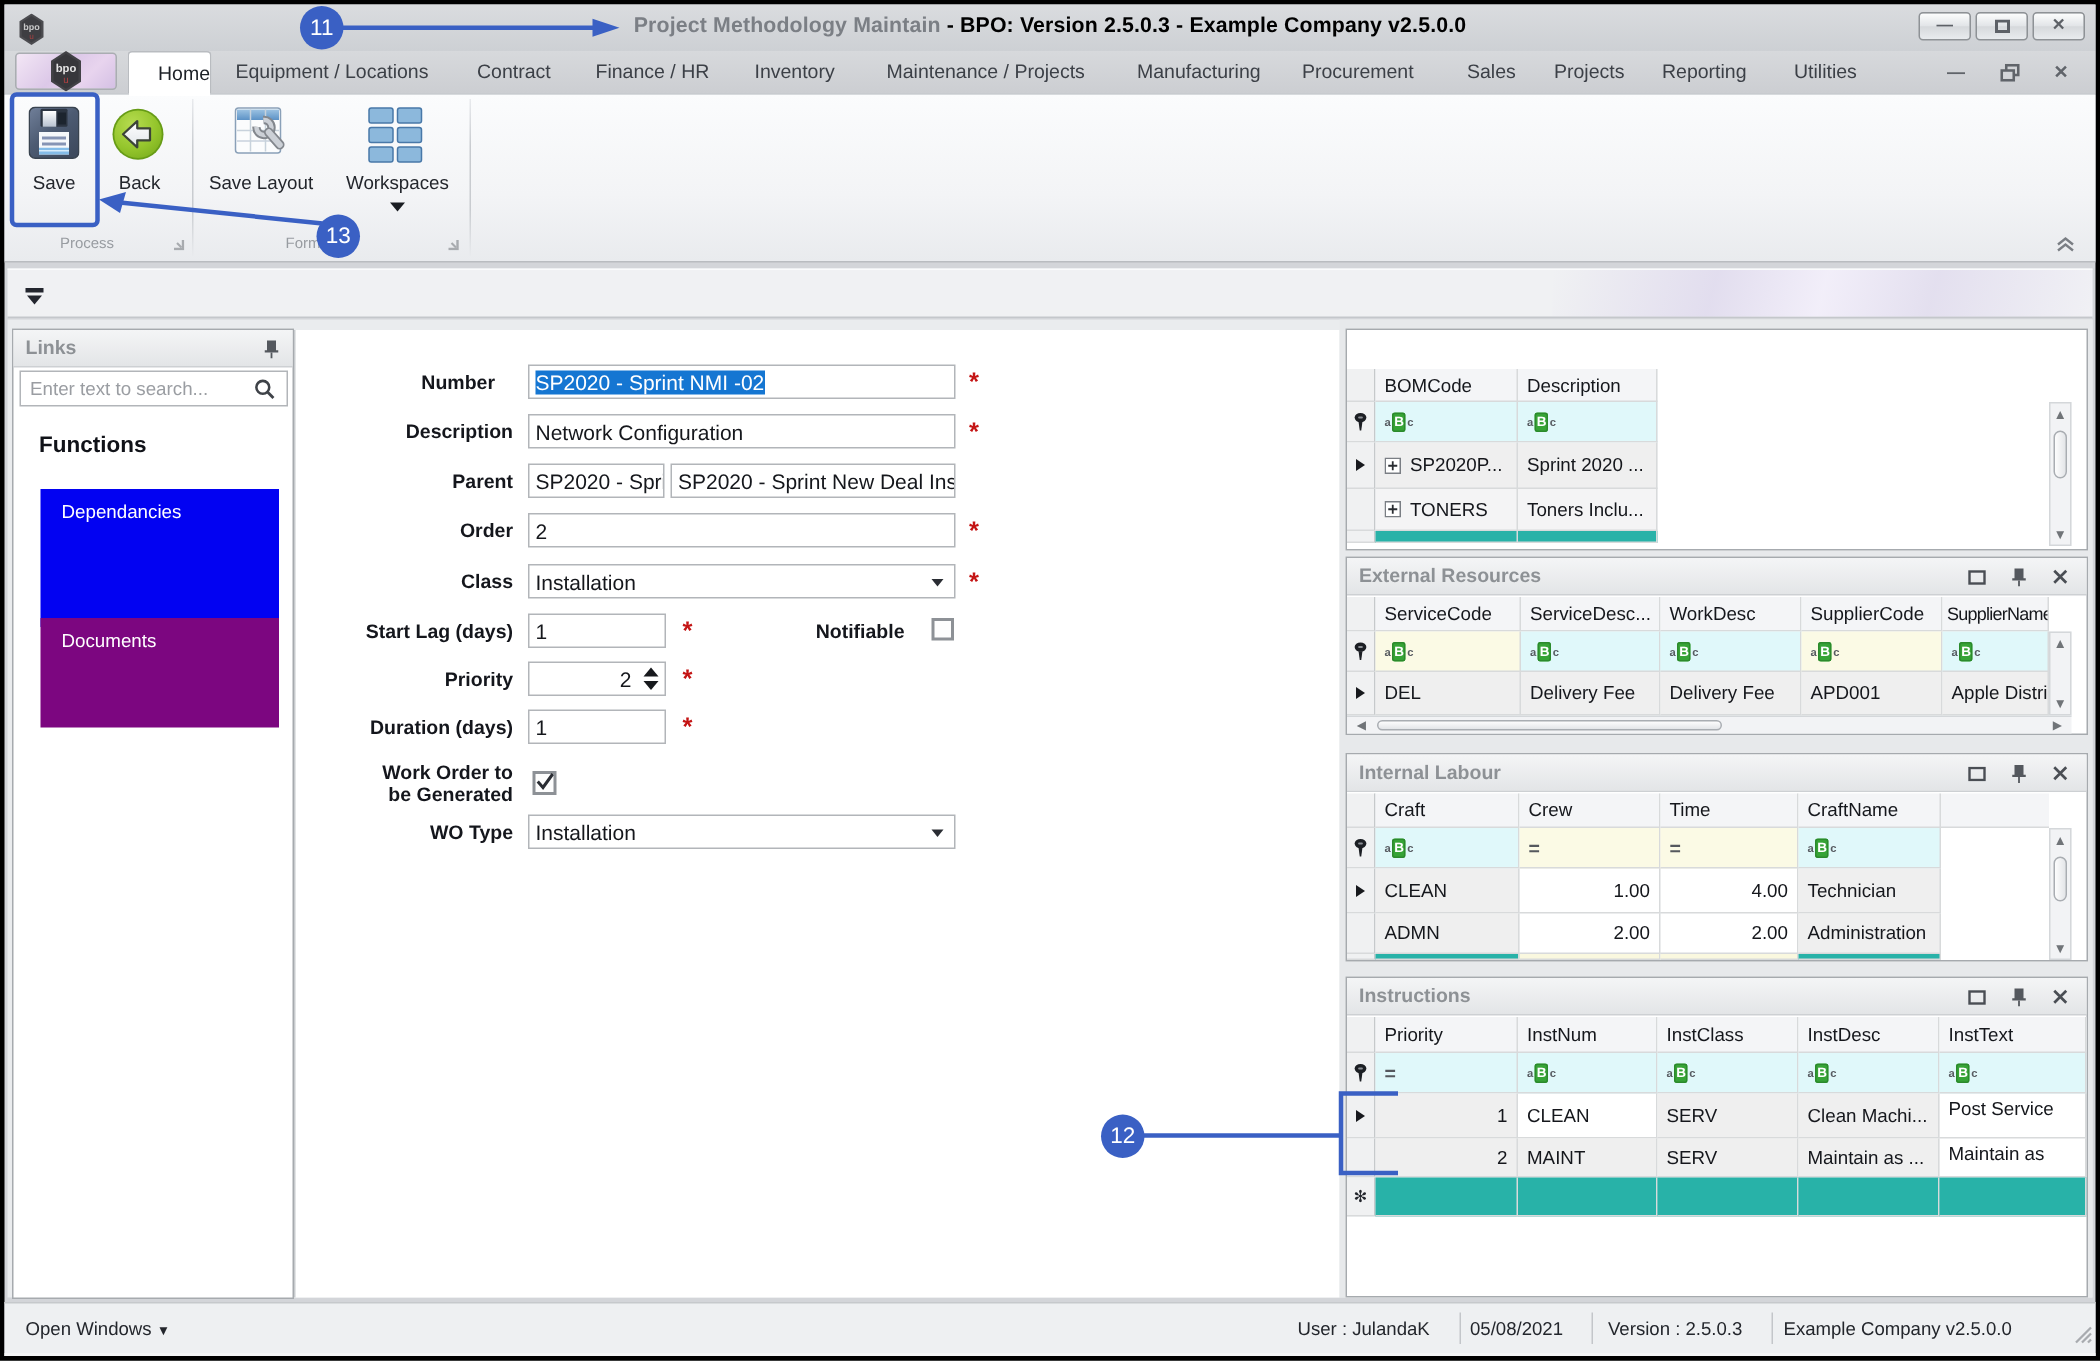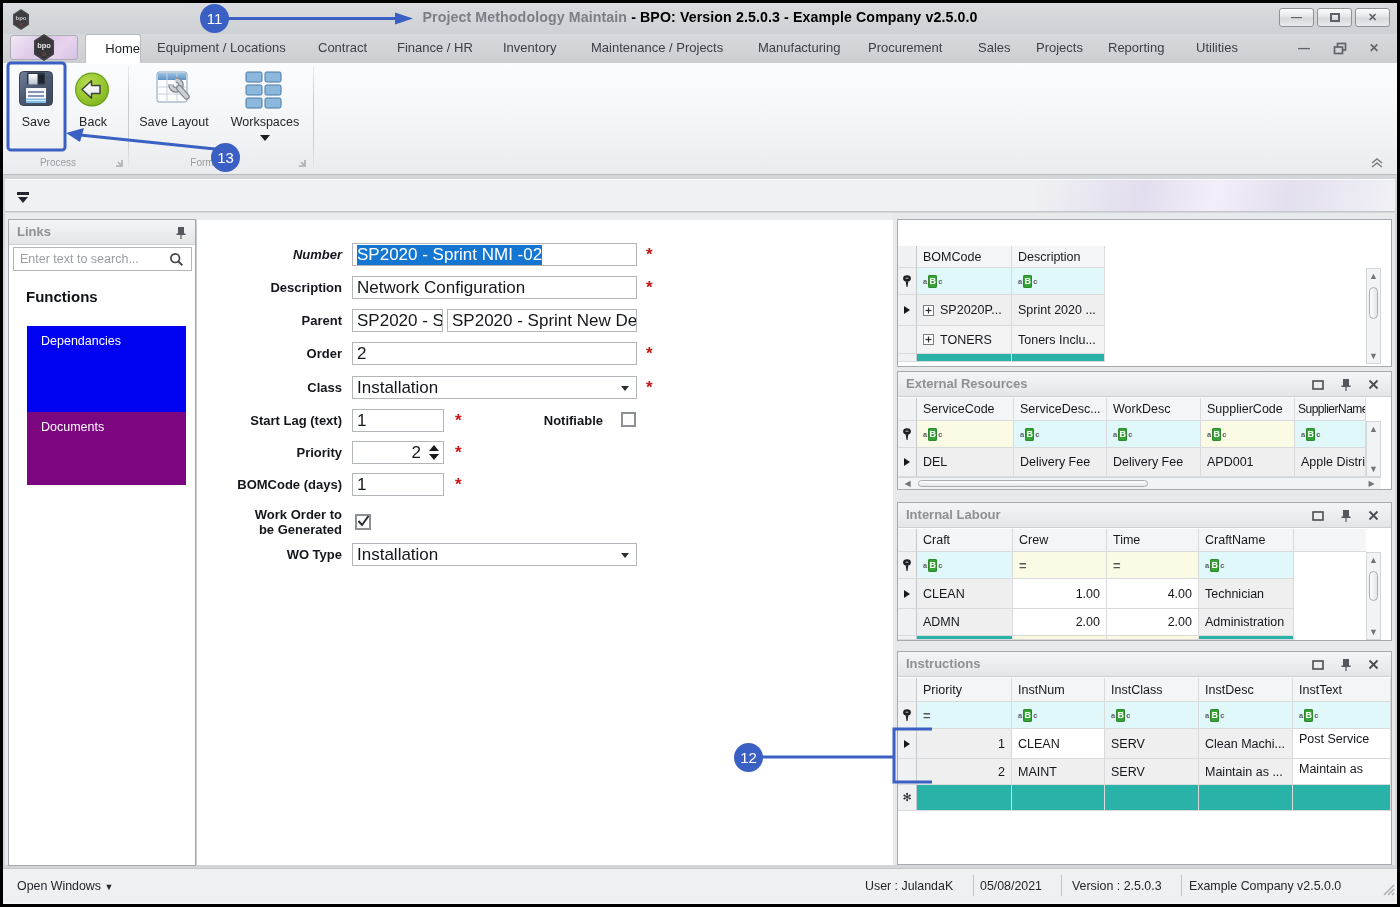--- a/index.html
+++ b/index.html
@@ -80,21 +80,21 @@
 .captools { position:absolute; top:6px; right:12px; display:flex; align-items:center; gap:17px; }
 .tAlign { align-items:flex-start; padding-top:3px; }
 
 
 #status { position:absolute; left:0px; top:865px; width:1394px; height:36px; background:#eef0f2; border-top:1px solid #c6c9cc; border-bottom:2px solid #f4f5f6; }
 #status .txt { position:absolute; top:10px; font-size:12.4px; color:#23262c; }
 .stsep { position:absolute; top:6px; width:1px; height:21px; background:#c3c6ca; }
 
 
 .flabel { position:absolute; font-size:13px; font-weight:bold; color:#14161c; text-align:right; }
-.fbox { position:absolute; background:#fff; border:1px solid #b2b5b9; font-size:17px; color:#15171c;
+.fbox { position:absolute; background:#fff; border:1px solid #b2b5b9; font-size:14px; color:#15171c;
   padding:0 4px; display:flex; align-items:center; overflow:hidden; white-space:nowrap;text-align:right; }
 .star { position:absolute; color:#c41414; font-size:17px; font-weight:bold; line-height:17px; }
 .dd { position:absolute; right:7px; top:9px; width:0; height:0; border-left:4.5px solid transparent; border-right:4.5px solid transparent; border-top:5.5px solid #2a2d33; }
 
 
 .anno { position:absolute; width:29px; height:29px; border-radius:50%; background:#3a60c4;
   color:#fff; font-size:15px; text-align:center; line-height:29px; z-index:50; }
 #overlay { position:absolute; left:0; top:0; width:1400px; height:907px; z-index:40; pointer-events:none; }
 </style>
 </head>
@@ -268,21 +268,21 @@
       </div>
       <div class="abs" style="left:17px;top:68px;font-size:15px;font-weight:bold;color:#101218;">Functions</div>
       <div class="abs" style="left:18px;top:106px;width:159px;height:92px;background:#0202f2;">
         <span class="abs" style="left:14px;top:8px;font-size:12.5px;color:#fff;">Dependancies</span>
       </div>
       <div class="abs" style="left:18px;top:192px;width:159px;height:73px;background:#7c0680;">
         <span class="abs" style="left:14px;top:8px;font-size:12.5px;color:#fff;">Documents</span>
       </div>
     </div>
 
-    <div class="flabel" style="left:182px;top:34px;width:155px;font-style:italic;">Number</div>
+    <div class="flabel" style="left:170px;top:34px;width:155px;">Number</div>
     <div class="fbox" style="left:347px;top:30px;width:285px;height:23px;">
         <span style="background:#1576d2;color:#fff;">SP2020 - Sprint NMI -02</span>
       </div>
     <div class="star" style="left:641px;top:33px;">*</div>
 
     <div class="flabel" style="left:182px;top:67px;width:155px;">Description</div>
     <div class="fbox" style="left:347px;top:63px;width:285px;height:23px;">Network Configuration</div>
     <div class="star" style="left:641px;top:66px;">*</div>
 
     <div class="flabel" style="left:182px;top:100px;width:155px;">Parent</div>
@@ -290,35 +290,35 @@
     <div class="fbox" style="left:442px;top:96px;width:190px;height:23px;">SP2020 - Sprint New Deal Inst</div>
 
     <div class="flabel" style="left:182px;top:133px;width:155px;">Order</div>
     <div class="fbox" style="left:347px;top:129px;width:285px;height:23px;">2</div>
     <div class="star" style="left:641px;top:132px;">*</div>
 
     <div class="flabel" style="left:182px;top:167px;width:155px;">Class</div>
     <div class="fbox" style="left:347px;top:163px;width:285px;height:23px;">Installation<i class="dd"></i></div>
     <div class="star" style="left:641px;top:166px;">*</div>
 
-    <div class="flabel" style="left:182px;top:200px;width:155px;">Start Lag (text)</div>
+    <div class="flabel" style="left:182px;top:200px;width:155px;">Start Lag (days)</div>
     <div class="fbox" style="left:347px;top:196px;width:92px;height:23px;">1</div>
     <div class="star" style="left:450px;top:199px;">*</div>
     <div class="flabel" style="left:443px;top:200px;width:155px;">Notifiable</div>
     <div class="abs" style="left:616px;top:199px;width:15px;height:15px;background:#fdfdfd;border:2px solid #8d9196;"></div>
 
     <div class="flabel" style="left:182px;top:232px;width:155px;">Priority</div>
     <div class="fbox" style="left:347px;top:228px;width:92px;height:23px;">
       <span style="position:absolute;right:22px;">2</span>
       <i class="abs" style="right:4px;top:3px;width:0;height:0;border-left:5.5px solid transparent;border-right:5.5px solid transparent;border-bottom:6px solid #17191d;"></i>
       <i class="abs" style="right:4px;top:12px;width:0;height:0;border-left:5.5px solid transparent;border-right:5.5px solid transparent;border-top:6px solid #17191d;"></i>
     </div>
     <div class="star" style="left:450px;top:231px;">*</div>
 
-    <div class="flabel" style="left:182px;top:264px;width:155px;">BOMCode (days)</div>
+    <div class="flabel" style="left:182px;top:264px;width:155px;">Duration (days)</div>
     <div class="fbox" style="left:347px;top:260px;width:92px;height:23px;">1</div>
     <div class="star" style="left:450px;top:263px;">*</div>
 
     <div class="flabel" style="left:182px;top:294px;width:155px;">Work Order to<br>be Generated</div>
     <div class="abs" style="left:350px;top:301px;width:16px;height:16px;background:#fdfdfd;border:2px solid #8d9196;">
       <svg class="abs" style="left:0px;top:-1px" width="13" height="13" viewBox="0 0 13 13">
           <path d="M1.5 6 L5 10 L11.5 1" fill="none" stroke="#2a2d33" stroke-width="2"></path>
         </svg>
     </div>
 

